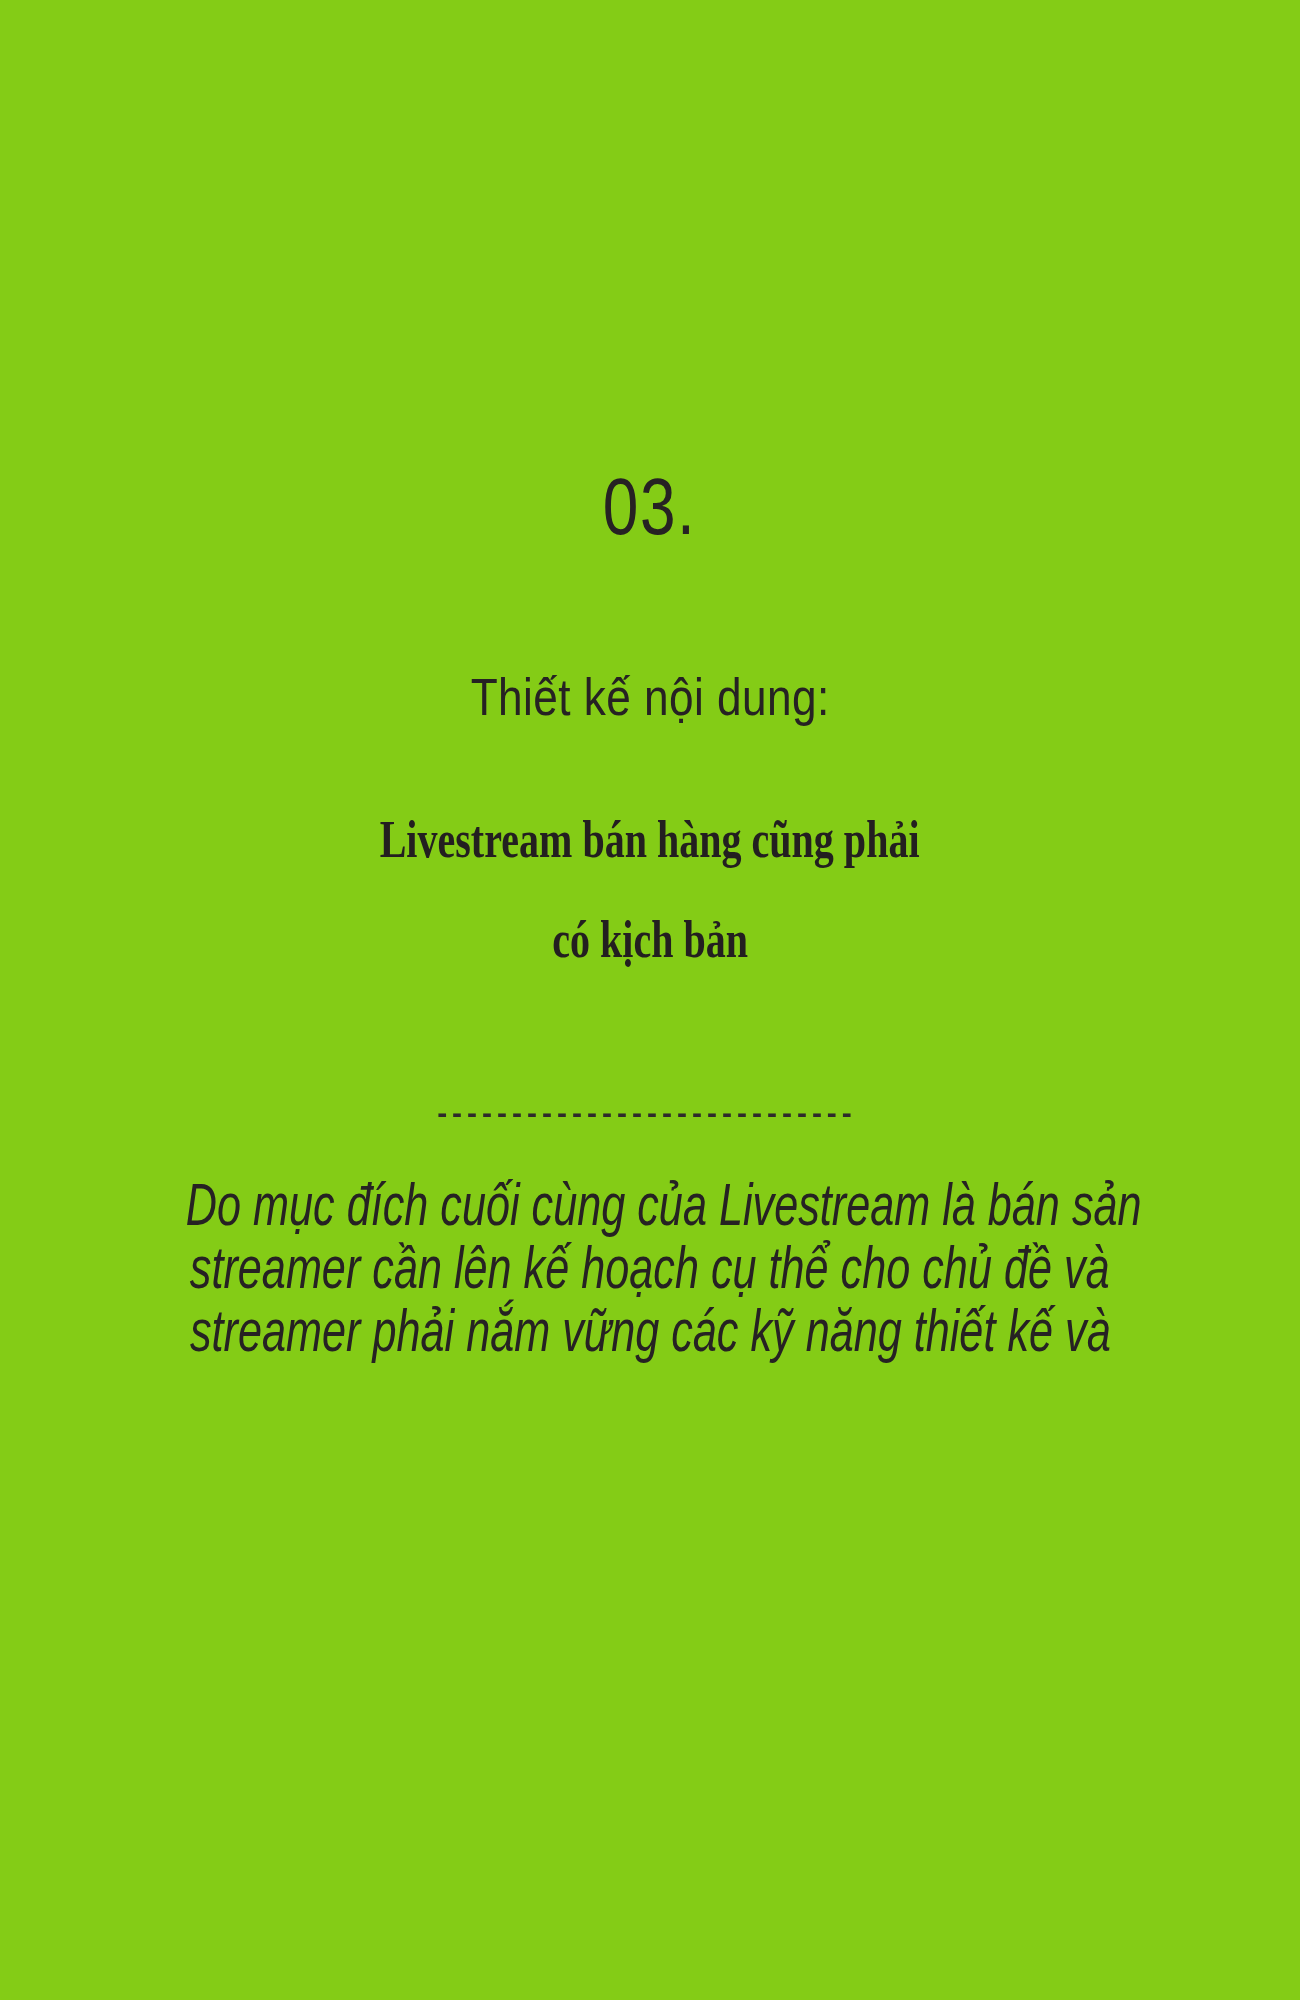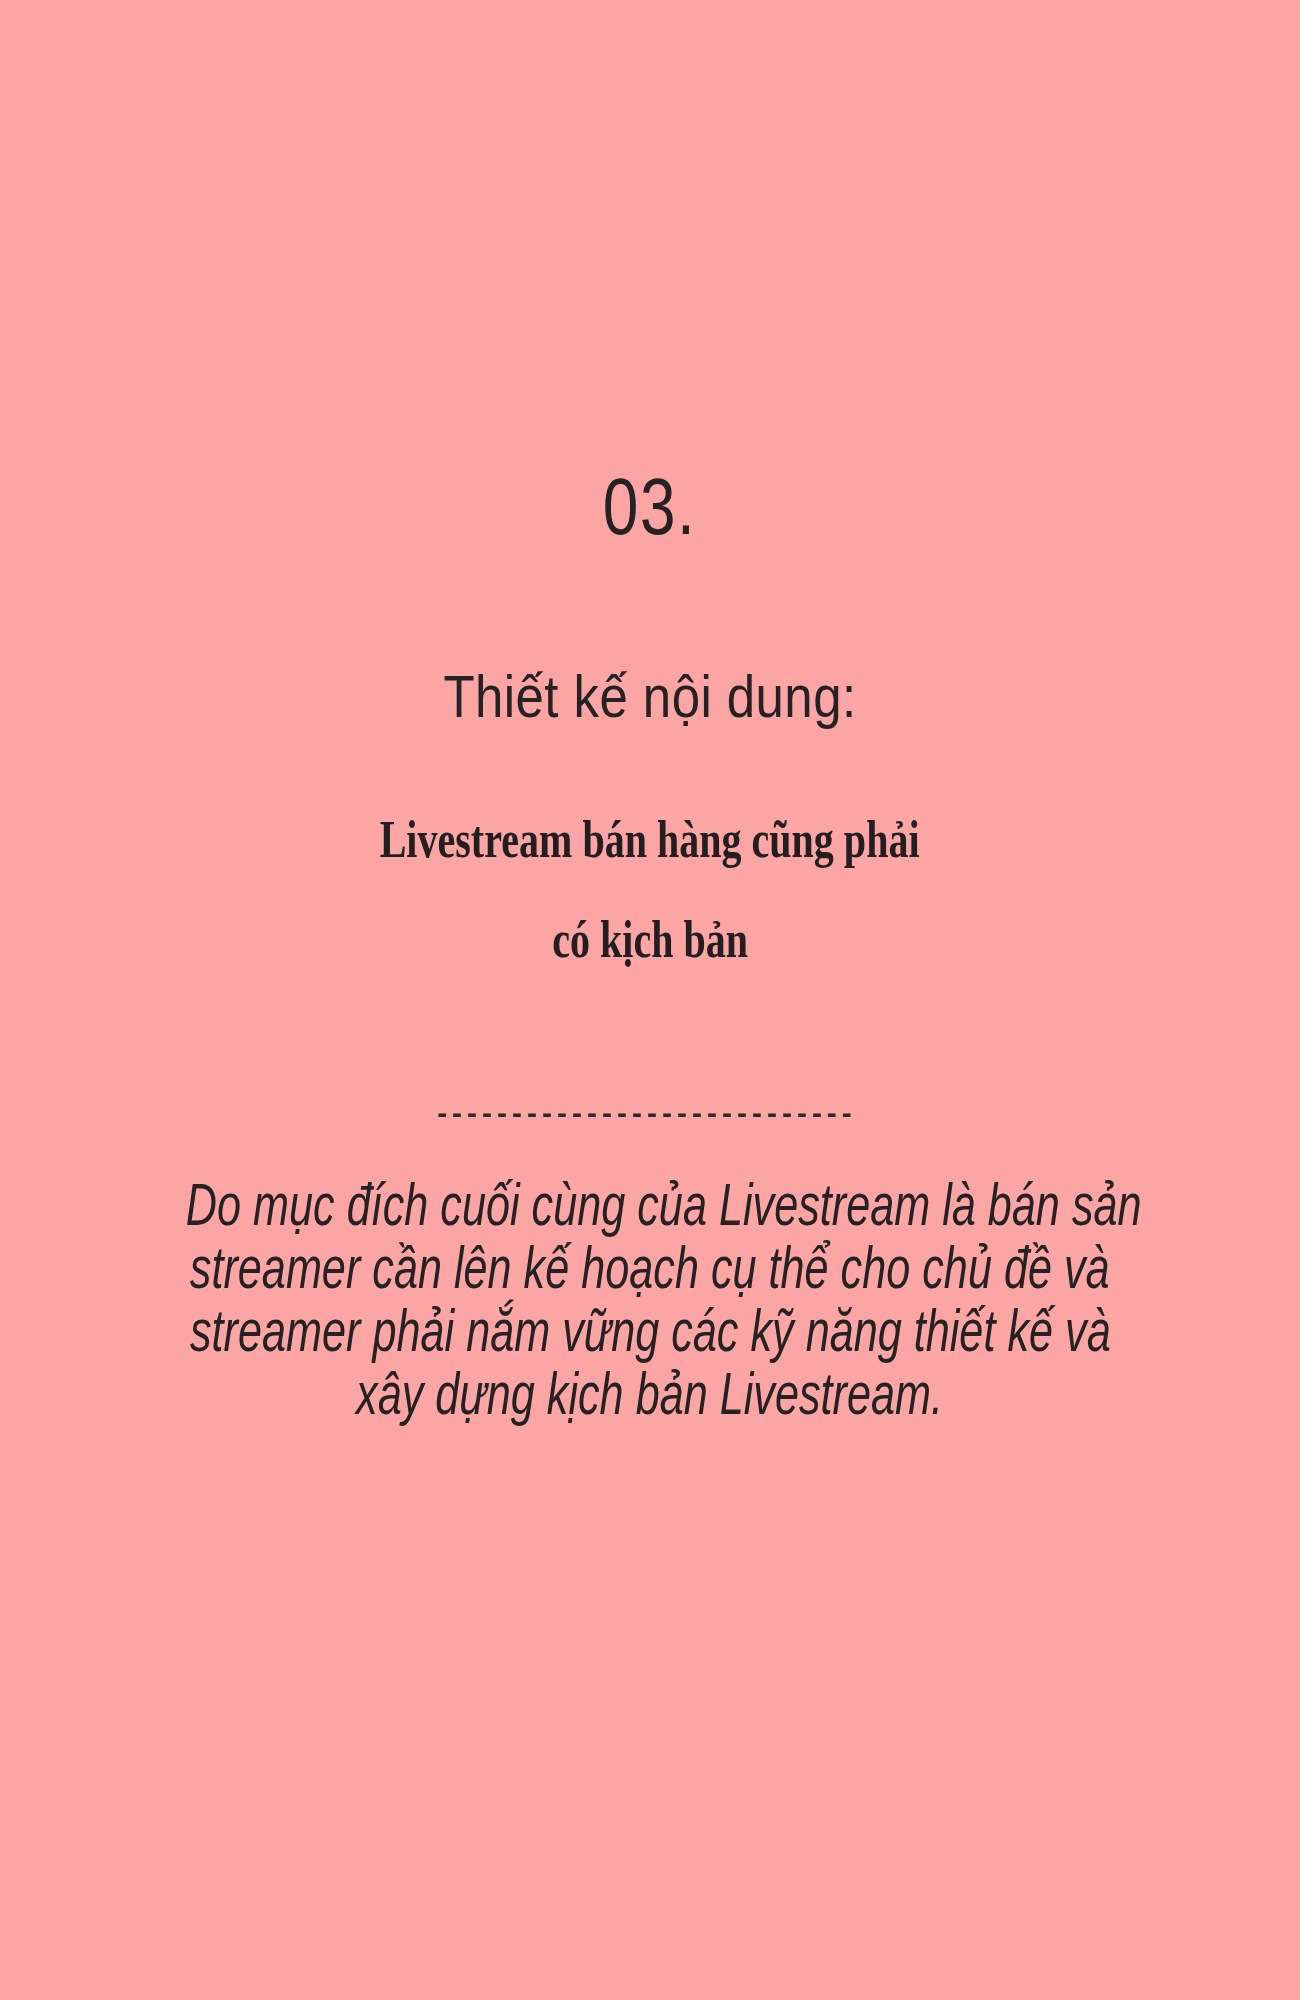--- a/index.html
+++ b/index.html
@@ -5,21 +5,21 @@
 <style>
   html, body {
     margin: 0;
     padding: 0;
     background: #ffffff;
   }
   .page {
     position: relative;
     width: 1300px;
     height: 2000px;
-    background: #fca5a5;
+    background: #84cc16;
     overflow: hidden;
     font-family: "Liberation Sans", sans-serif;
     color: #262223;
   }
   .center-block {
     position: absolute;
     left: 0;
     width: 100%;
     text-align: center;
     white-space: nowrap;
@@ -35,21 +35,21 @@
     font-size: 80px;
     line-height: 80px;
     letter-spacing: 2px;
     font-weight: 400;
   }
   .chapter-number .squeeze { transform: scaleX(0.80); }
 
   
   .chapter-title {
     top: 657px;
-    font-size: 60px;
+    font-size: 52px;
     line-height: 80px;
     font-weight: 400;
     letter-spacing: 0.5px;
   }
   .chapter-title .squeeze { transform: scaleX(0.85); }
 
   
   .handwritten {
     font-family: cursive;
     font-weight: 700;
@@ -115,18 +115,15 @@
   <div class="body-paragraph">
     <div class="body-line">
       <span class="squeeze">Do mục đích cuối cùng của Livestream là bán sản</span>
     </div>
     <div class="body-line">
       <span class="squeeze">streamer cần lên kế hoạch cụ thể cho chủ đề và</span>
     </div>
     <div class="body-line">
       <span class="squeeze">streamer phải nắm vững các kỹ năng thiết kế và</span>
     </div>
-    <div class="body-line">
-      <span class="squeeze">xây dựng kịch bản Livestream.</span>
-    </div>
   </div>
 
 </div>
 
 </body></html>

